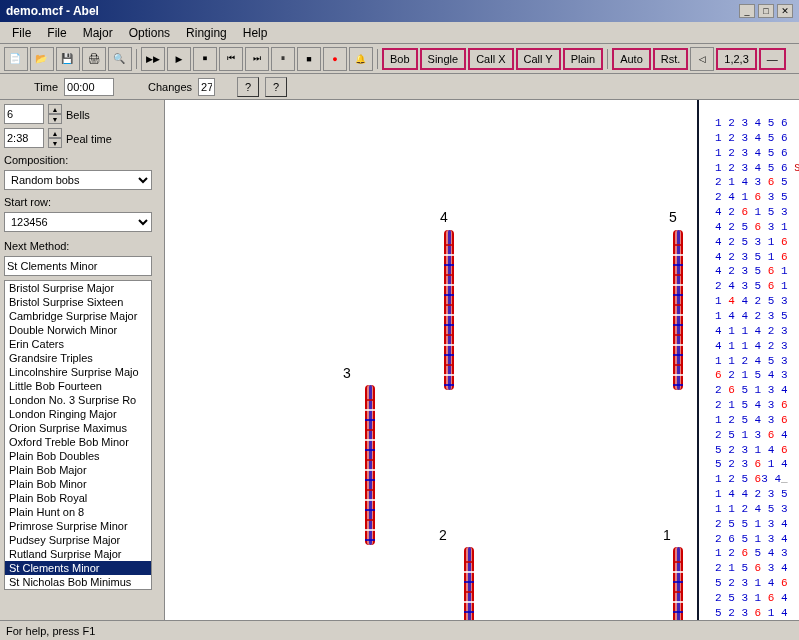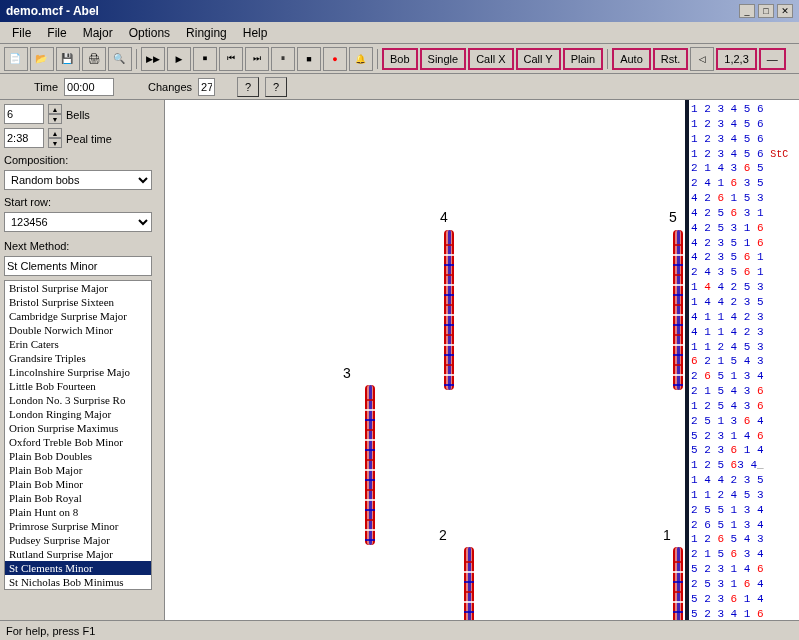--- a/index.html
+++ b/index.html
@@ -157,21 +157,20 @@
       background: white;
       border: 1px solid #888;
       overflow-y: scroll;
       font-size: 11px;
     }
     .method-list-item {
       padding: 1px 4px;
       cursor: pointer;
       white-space: nowrap;
       overflow: hidden;
-      font-family: Liberation Serif, serif;
     }
     .method-list-item.selected { background: #0a246a; color: white; }
     
     
     .center-panel {
       flex: 1;
       background: white;
       position: relative;
       overflow: hidden;
     }
@@ -185,27 +184,27 @@
       height: 28px;
       background: #d4d0c8;
       border: 2px outset #888;
       font-size: 12px;
       cursor: pointer;
       display: flex; align-items: center; justify-content: center;
     }
     
     
     .right-panel {
-      width: 114px;
-      background: white;
-      border-left: 4px solid #0f172a;
+      width: 102px;
+      background: white;
+      border-left: 2px solid #0f172a;
       overflow-y: scroll;
       font-family: 'Courier New', monospace;
       font-size: 11px;
-      padding: 2px;
+      padding: 16px;
     }
     .change-row {
       white-space: nowrap;
       line-height: 1.35;
       color: #0000cc;
     }
     .change-row span.normal { color: #0000cc; }
     .change-row .stc { color: #cc0000; font-size: 10px; }
     
     

